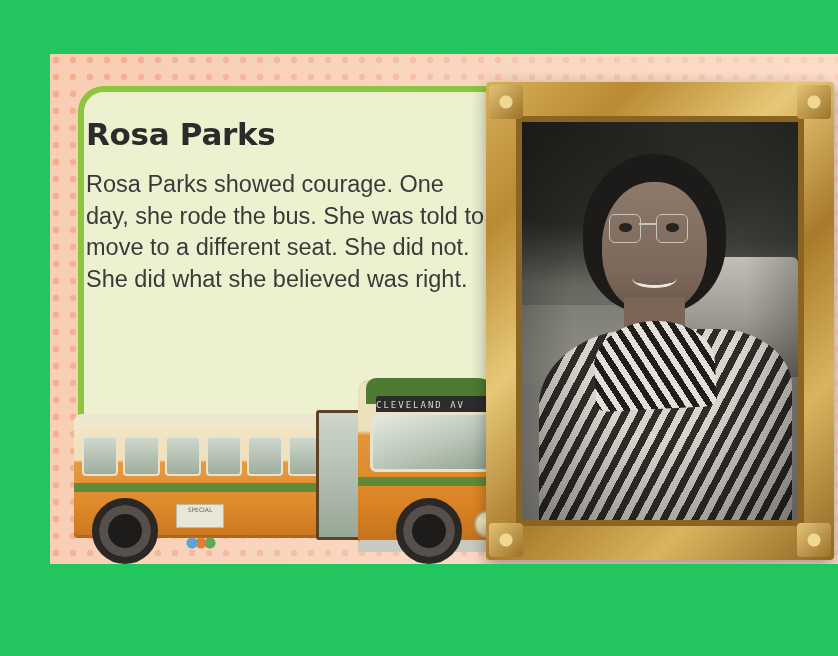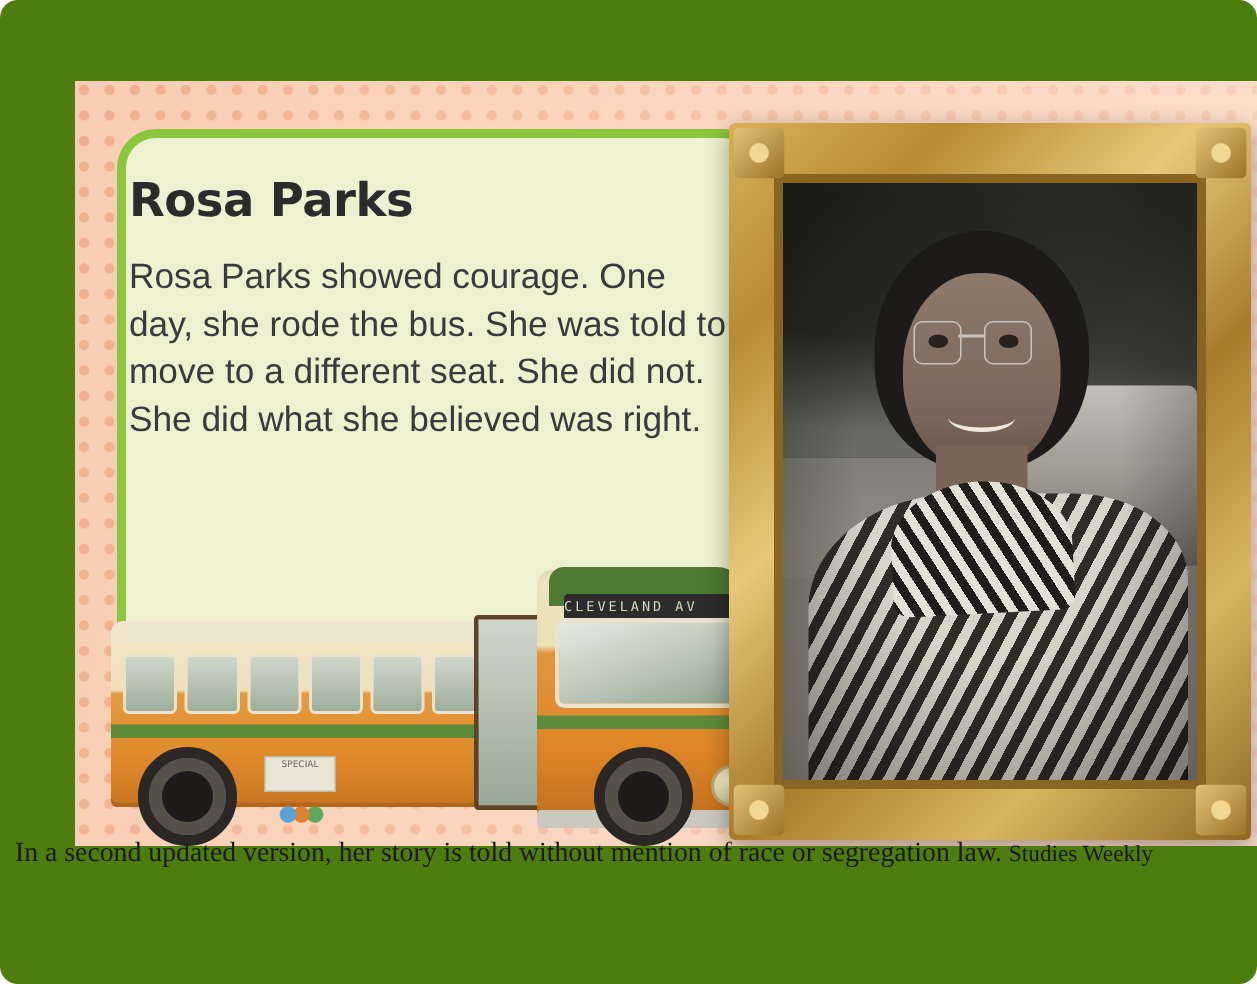--- a/index.html
+++ b/index.html
@@ -11,22 +11,21 @@
     width: 838px;
     height: 656px;
     font-family: "Liberation Serif", serif;
     overflow: hidden;
   }
 
   .page {
     position: relative;
     width: 838px;
     height: 656px;
-    background: #4d7c0f;
-    border-radius: 12px;
+    background: #22c55e;
   }
 
   
   .figure {
     position: absolute;
     left: 10px;
     top: 38px;
     width: 798px;
     height: 510px;
     overflow: hidden;
@@ -485,18 +484,14 @@
           <div class="p-vignette"></div>
         </div>
       </div>
       <div class="frame-corner tl"></div>
       <div class="frame-corner tr"></div>
       <div class="frame-corner bl"></div>
       <div class="frame-corner br"></div>
     </div>
   </figure>
 
-  <div class="caption">
-    <span>In a second updated version, her story is told without mention of race or segregation law.</span>
-    <span class="source">Studies Weekly</span>
-  </div>
 
 </div>
 
 </body></html>

